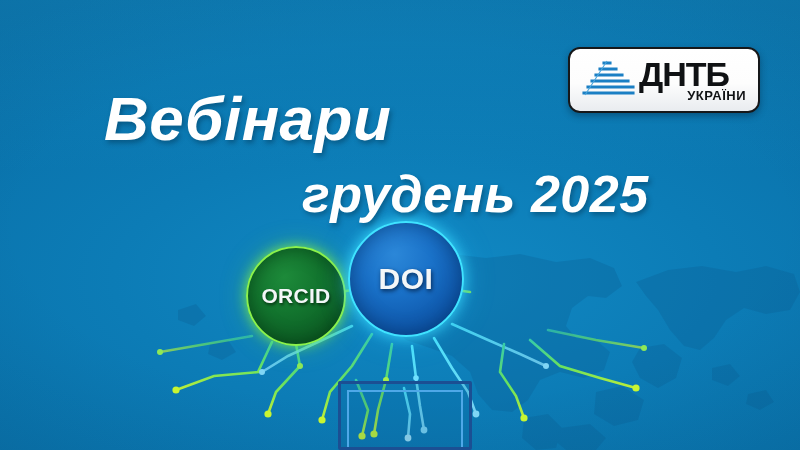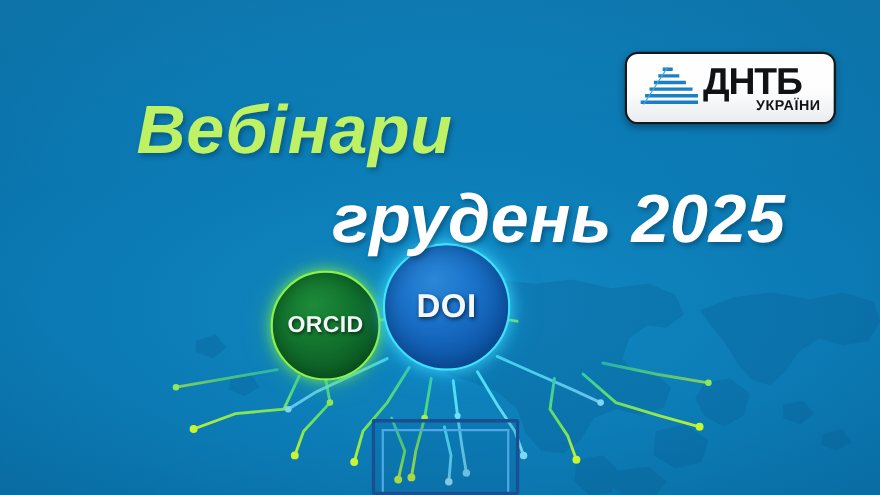--- a/index.html
+++ b/index.html
@@ -45,31 +45,30 @@
   }
   .worldmap svg { display: block; width: 100%; height: 100%; }
   
   .title-line1 {
     position: absolute;
     left: 104px;
     top: 83px;
     font-size: 62px;
     font-weight: bold;
     font-style: italic;
-    color: #bef264;
+    color: #ffffff;
     letter-spacing: 0.5px;
     text-shadow: 2px 3px 5px rgba(3,48,78,0.45);
     white-space: nowrap;
-    margin-left: 20px;
   }
   .title-line2 {
     position: absolute;
     left: 302px;
     top: 164px;
-    font-size: 62px;
+    font-size: 52px;
     font-weight: bold;
     font-style: italic;
     color: #ffffff;
     letter-spacing: 0.5px;
     text-shadow: 2px 3px 5px rgba(3,48,78,0.45);
     white-space: nowrap;
   }
   
   .logo-badge {
     position: absolute;

